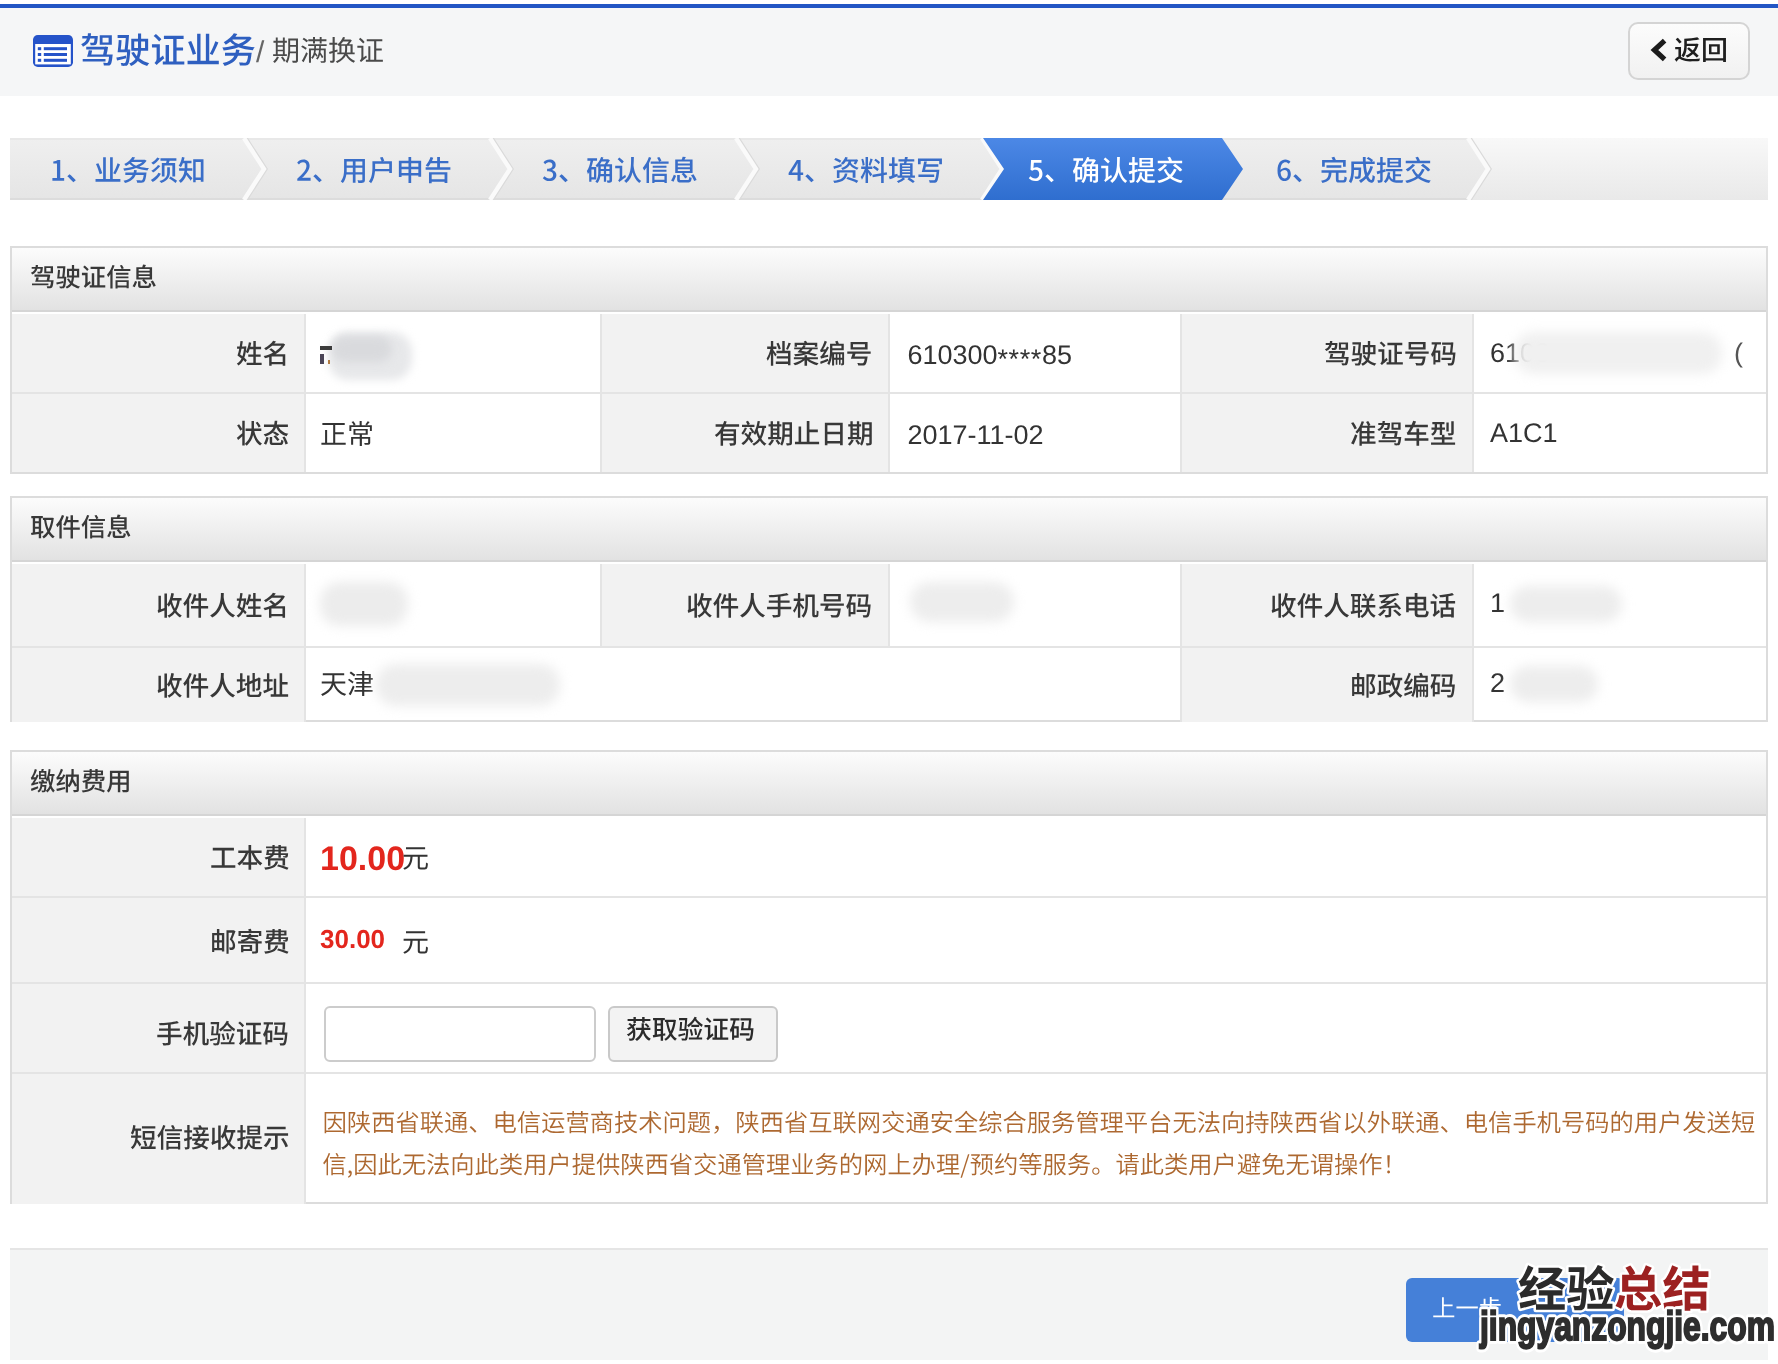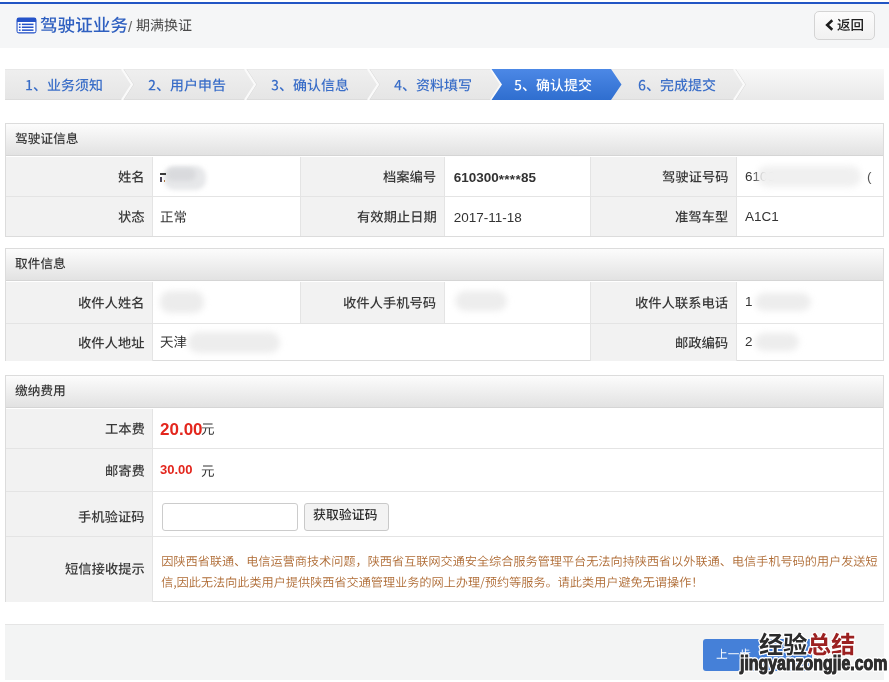--- a/index.html
+++ b/index.html
@@ -175,22 +175,22 @@
     <svg style="position:absolute;overflow:visible;left:675.3px;top:210.1px;fill:#383838;" width="53.2" height="13.3" viewBox="0 -220 1000 250">
       <use href="#g50" x="0"></use>
       <use href="#g0" x="250"></use>
       <use href="#g51" x="500"></use>
       <use href="#g52" x="750"></use>
     </svg>
     <svg style="position:absolute;overflow:visible;left:159.9px;top:209.8px;fill:#333;" width="27.0" height="13.5" viewBox="0 -220 500 250">
       <use href="#g53" x="0"></use>
       <use href="#g54" x="250"></use>
     </svg>
-    <span class="lat" style="left:453.7px;top:169.7px;font-size:13.5px;font-weight:700;color:#333;">610300<span style="position:relative;top:2.2px;letter-spacing:0.3px">****</span>85</span>
-    <span class="lat" style="left:453.7px;top:209.7px;font-size:13.5px;font-weight:400;color:#333;">2017-11-18</span>
+    <span class="lat" style="left:453.7px;top:169.7px;font-size:13.5px;font-weight:400;color:#333;">610300<span style="position:relative;top:2.2px;letter-spacing:0.3px">****</span>85</span>
+    <span class="lat" style="left:453.7px;top:209.7px;font-size:13.5px;font-weight:400;color:#333;">2017-11-02</span>
     <span class="lat" style="left:745px;top:209.4px;font-size:13.5px;font-weight:400;color:#333;text-align:right;">A1C1</span>
     <span class="lat" style="left:745px;top:169.4px;font-size:13.5px;font-weight:400;color:#333;">6103</span>
     <span class="lat" style="left:867px;top:169.4px;font-size:13.5px;font-weight:400;color:#555;">(</span>
     <div style="left:5px;top:248px;width:879px;height:113px;background:#fff;border:1px solid #dcdcdc"></div>
     <div style="left:6px;top:249px;width:877px;height:32px;background:linear-gradient(#fcfcfc,#e2e2e2);border-bottom:1px solid #d5d5d5"></div>
     <svg style="position:absolute;overflow:visible;left:15.2px;top:257.2px;fill:#383838;" width="50.8" height="12.7" viewBox="0 -220 1000 250">
       <use href="#g55" x="0"></use>
       <use href="#g56" x="250"></use>
       <use href="#g23" x="500"></use>
       <use href="#g24" x="750"></use>
@@ -298,21 +298,21 @@
       <use href="#g42" x="1000"></use>
     </svg>
     <svg style="position:absolute;overflow:visible;left:64.7px;top:561.6px;fill:#383838;" width="79.8" height="13.3" viewBox="0 -220 1500 250">
       <use href="#g78" x="0"></use>
       <use href="#g23" x="250"></use>
       <use href="#g79" x="500"></use>
       <use href="#g57" x="750"></use>
       <use href="#g31" x="1000"></use>
       <use href="#g80" x="1250"></use>
     </svg>
-    <span class="lat" style="left:160px;top:419.5px;font-size:17px;font-weight:700;color:#e3261d;">20.00</span>
+    <span class="lat" style="left:160px;top:419.5px;font-size:17px;font-weight:700;color:#e3261d;">10.00</span>
     <svg style="position:absolute;overflow:visible;left:200.8px;top:422.3px;fill:#333;" width="13.5" height="13.5" viewBox="0 -220 250 250">
       <use href="#g81" x="0"></use>
     </svg>
     <span class="lat" style="left:160px;top:461.5px;font-size:13px;font-weight:700;color:#e3261d;">30.00</span>
     <svg style="position:absolute;overflow:visible;left:200.8px;top:464.3px;fill:#333;" width="13.5" height="13.5" viewBox="0 -220 250 250">
       <use href="#g81" x="0"></use>
     </svg>
     <div style="left:162px;top:503px;width:136px;height:27.5px;background:#fff;border:1px solid #ccc;border-radius:3px"></div>
     <div style="left:304px;top:503px;width:85px;height:27.5px;background:#f3f3f3;border:1px solid #c9c9c9;border-radius:3px"></div>
     <svg style="position:absolute;overflow:visible;left:312.9px;top:508.1px;fill:#2b2b2b;" width="64.5" height="12.9" viewBox="0 -220 1250 250">

